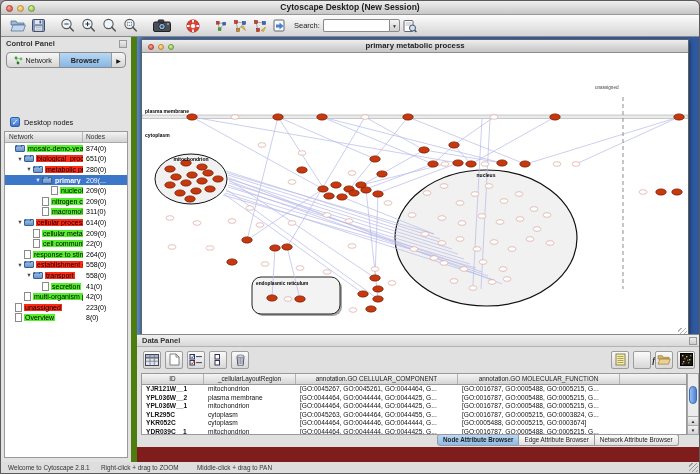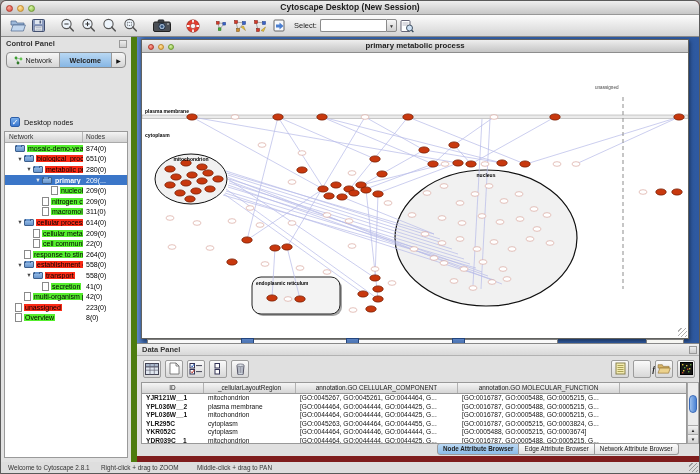--- a/index.html
+++ b/index.html
@@ -89,21 +89,21 @@
              background:repeating-linear-gradient(135deg,transparent 0 2px,#b0b0b0 2px 3px); }
 
   
   .dock-band { position:absolute; left:10px; top:302px; width:411px; height:12px; background:#fafafa;
                border:1px solid #7d7d7d; overflow:hidden; }
   .dock-bar { position:absolute; top:301px; width:13px; height:13px; background:linear-gradient(#5880c0,#35609f);
               border:1px solid #24457c; }
   .dock-dots { position:absolute; left:509px; top:302px; width:38px; height:12px; background:#f6f6f2; border:1px solid #7d7d7d; }
 
   
-  .dpanel { position:absolute; left:136px; top:342px; width:564px; height:113px; background:#e0e0e0; border-top:1px solid #888; }
+  .dpanel { position:absolute; left:136px; top:333px; width:564px; height:113px; background:#e0e0e0; border-top:1px solid #888; }
   .dp-title { height:12px; background:linear-gradient(#f0f0f0,#d8d8d8); border-bottom:1px solid #b2b2b2;
               font-size:7.5px; font-weight:bold; color:#333; padding:1px 5px; position:relative; }
   .dp-float { position:absolute; right:4px; top:2px; width:8px; height:8px; border:1px solid #999; background:linear-gradient(#eee,#ccc); }
   .dp-toolbar { position:absolute; left:0; top:13px; width:100%; height:23px; display:flex; align-items:center; padding:0 6px; gap:4px; }
   .dbtn { width:18px; height:18px; display:flex; align-items:center; justify-content:center;
           background:linear-gradient(#fafafa,#d8d8d8); border:1px solid #9c9c9c; border-radius:2px; cursor:pointer; }
   .dp-spacer { flex:1; }
   .fx { font:italic bold 8.5px "Liberation Serif",serif; color:#222;padding-left:33px; }
   .dp-table { position:absolute; left:4px; top:38px; width:546px; height:62px; background:#fff; border:1px solid #999; overflow:hidden; }
   .dp-head { display:flex; height:11px; background:linear-gradient(#f5f5f5,#d5d5d5); border-bottom:1px solid #999; }
@@ -250,21 +250,21 @@
           <rect x="3.5" y="9.5" width="3" height="3" fill="#d43b2a" stroke="#7a1a10" stroke-width=".5"></rect>
           <path d="M8 11.5 l4.5-3.5 l-2 4.5z" fill="#e8c23a" stroke="#8a6a10" stroke-width=".4"></path>
         </svg>
     </div>
     <div class="tbtn">
       <svg width="12" height="13" viewBox="0 0 12 13">
           <rect x="1" y="1" width="10" height="11" rx="1" fill="#f6f8fb" stroke="#666"></rect>
           <path d="M3 5.5h3.5V3.5L10.5 7 6.5 10.5V8.5H3z" fill="#4a7ed0"></path>
         </svg>
     </div>
-    <span class="search-label">Select:</span>
+    <span class="search-label">Search:</span>
     <input class="search-box" value="" style="">
     <div class="search-arrow">▼</div>
     <div class="tbtn">
       <svg width="14" height="14" viewBox="0 0 14 14">
           <rect x="1" y="1.5" width="9" height="11" rx="1" fill="#fff" stroke="#667"></rect>
           <line x1="2.5" y1="4" x2="8.5" y2="4" stroke="#99a" stroke-width=".7"></line>
           <line x1="2.5" y1="6" x2="8.5" y2="6" stroke="#99a" stroke-width=".7"></line>
           <circle cx="9.5" cy="9" r="3" fill="#cfe2f5" stroke="#345" stroke-width=".9"></circle>
           <line x1="11.6" y1="11.2" x2="13.4" y2="13" stroke="#345" stroke-width="1.3"></line>
         </svg>
@@ -281,21 +281,21 @@
               <line x1="2" y1="2" x2="7" y2="3"></line>
               <line x1="2" y1="2" x2="4" y2="7"></line>
             </g>
             <circle cx="2" cy="2" r="1.4" fill="#3a9e2f"></circle>
             <circle cx="7" cy="3" r="1.4" fill="#63c44f"></circle>
             <circle cx="4" cy="7" r="1.4" fill="#2f7a28"></circle>
           </svg>
         <span>Network</span>
       </div>
       <div class="cp-tab active">
-        <span>Welcome</span>
+        <span>Browser</span>
       </div>
       <div class="cp-tab-more">▶</div>
     </div>
     <div class="checkrow">
       <span class="checkbox">✓</span>
       <span class="checklabel">Desktop nodes</span>
     </div>
     <div class="tree">
       <div class="tree-head">
         <div class="h1">Network</div>

